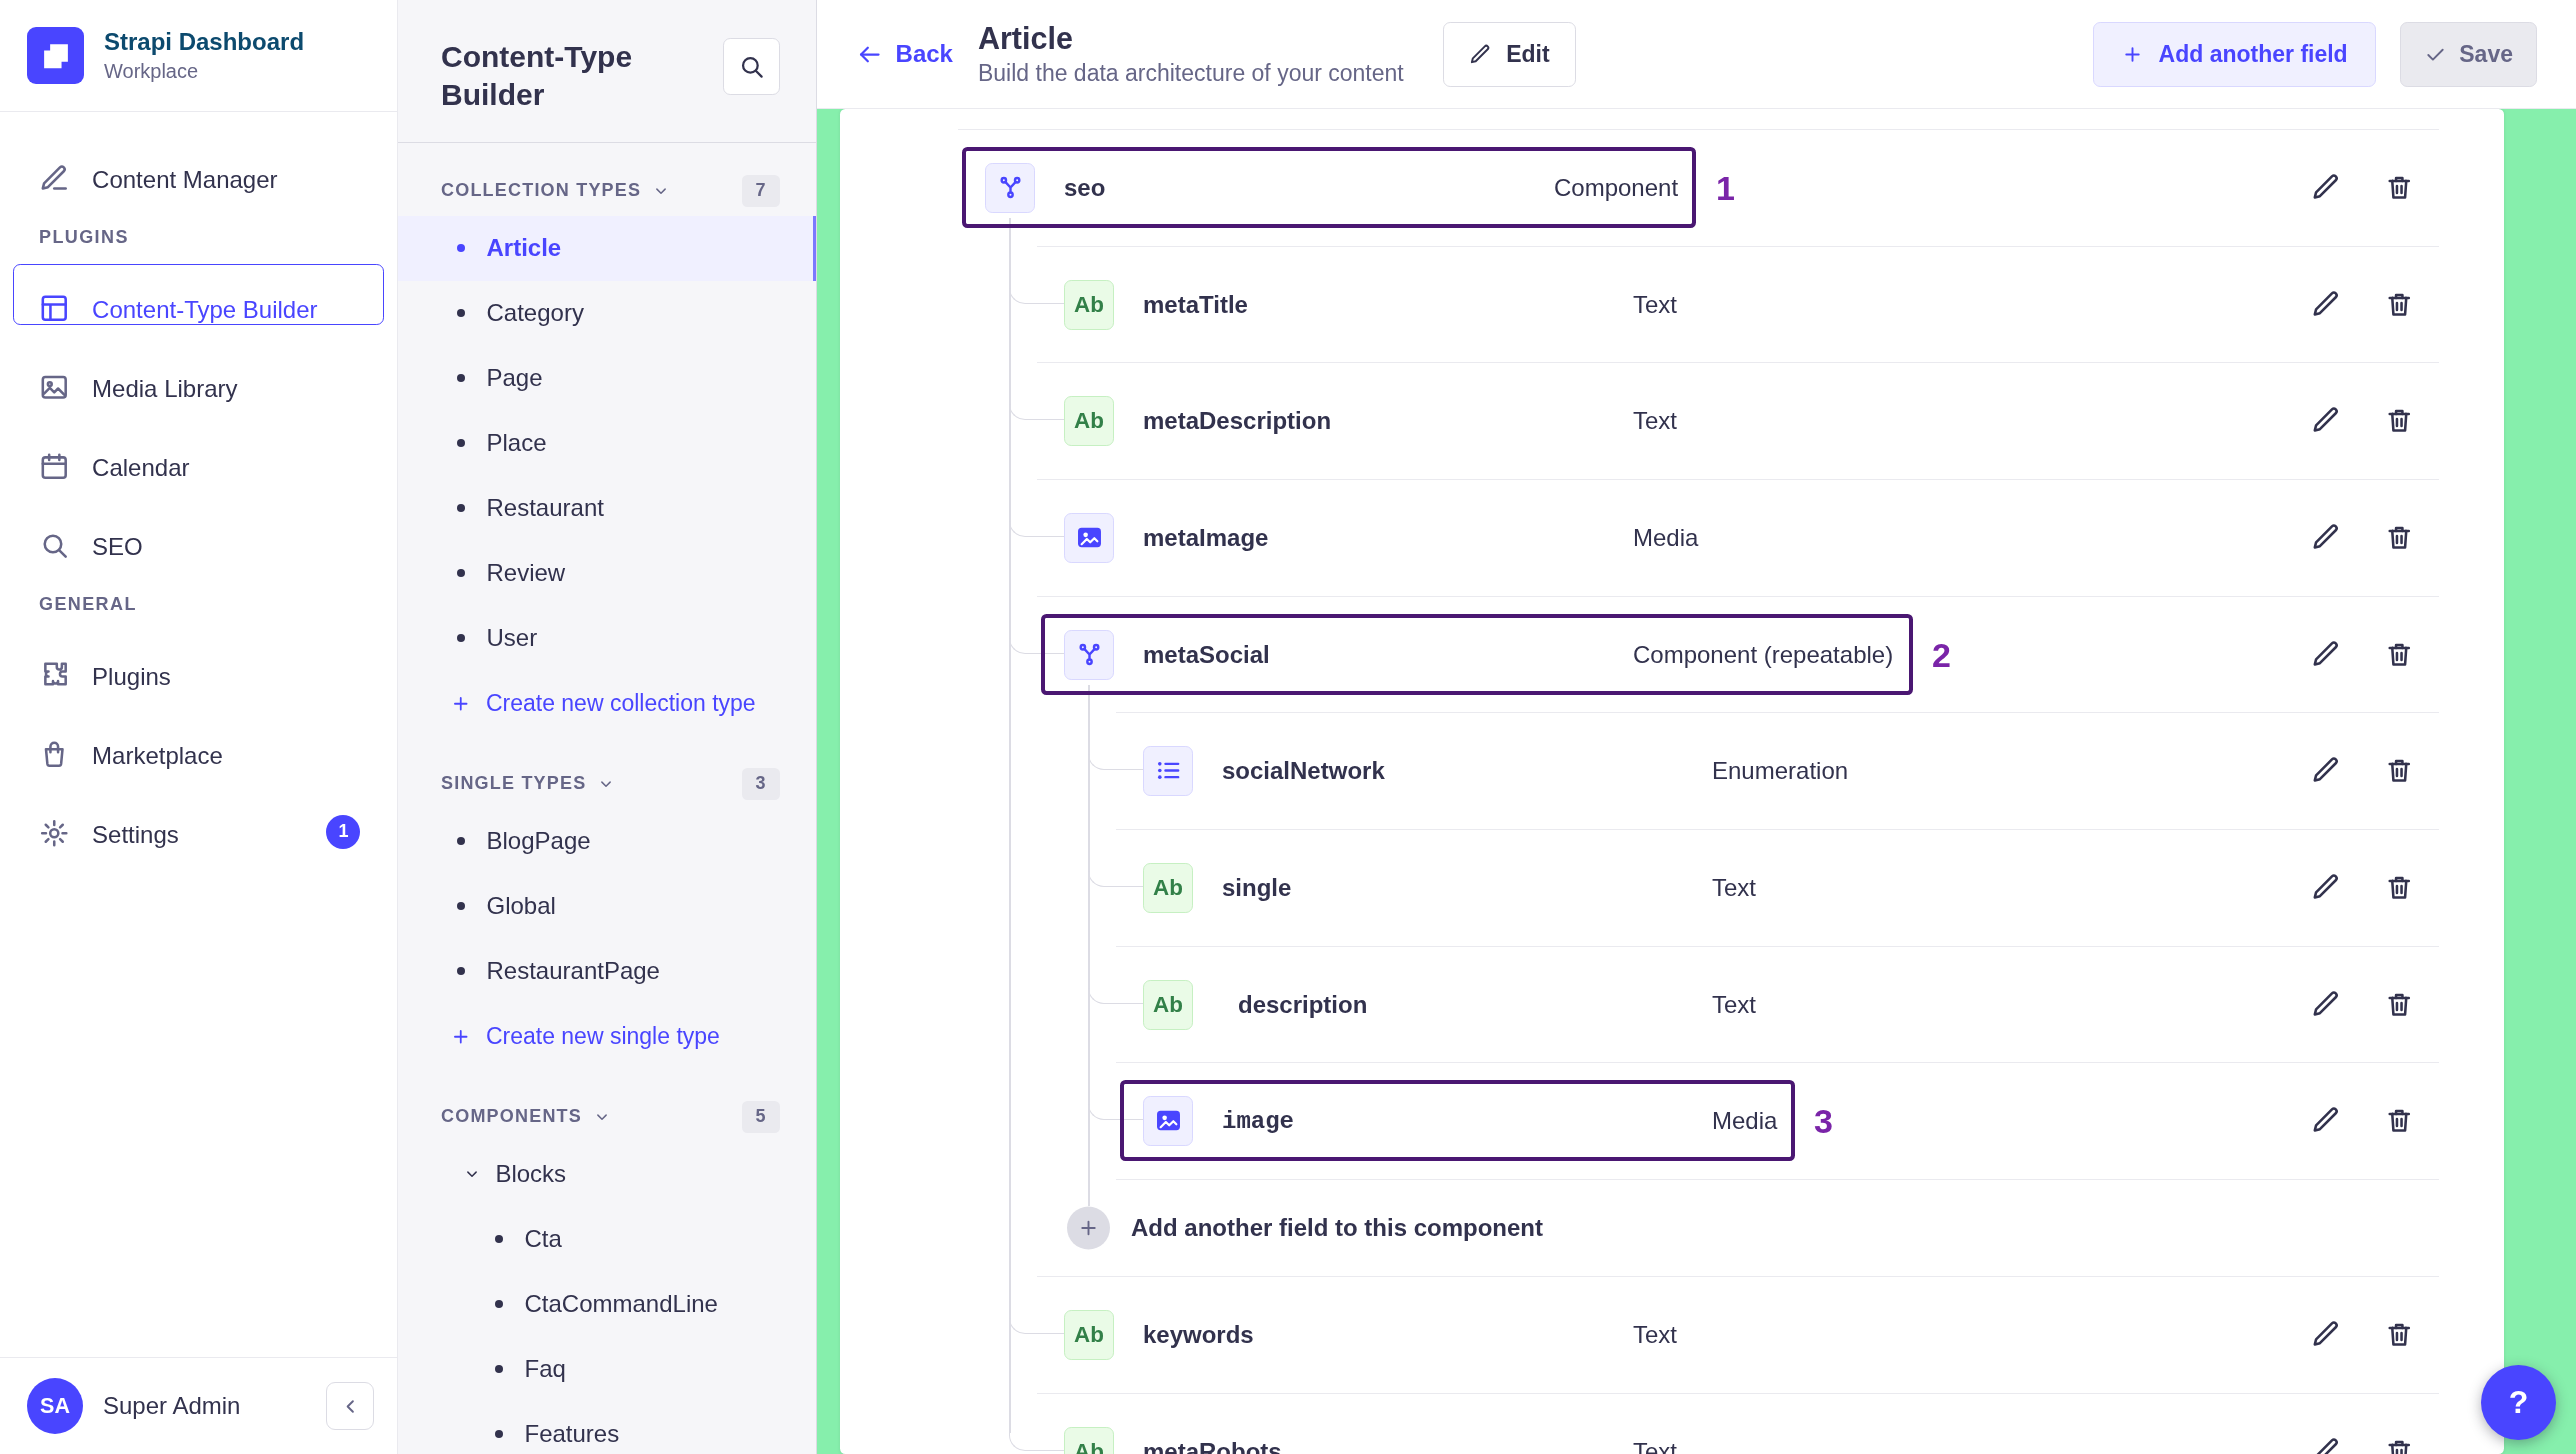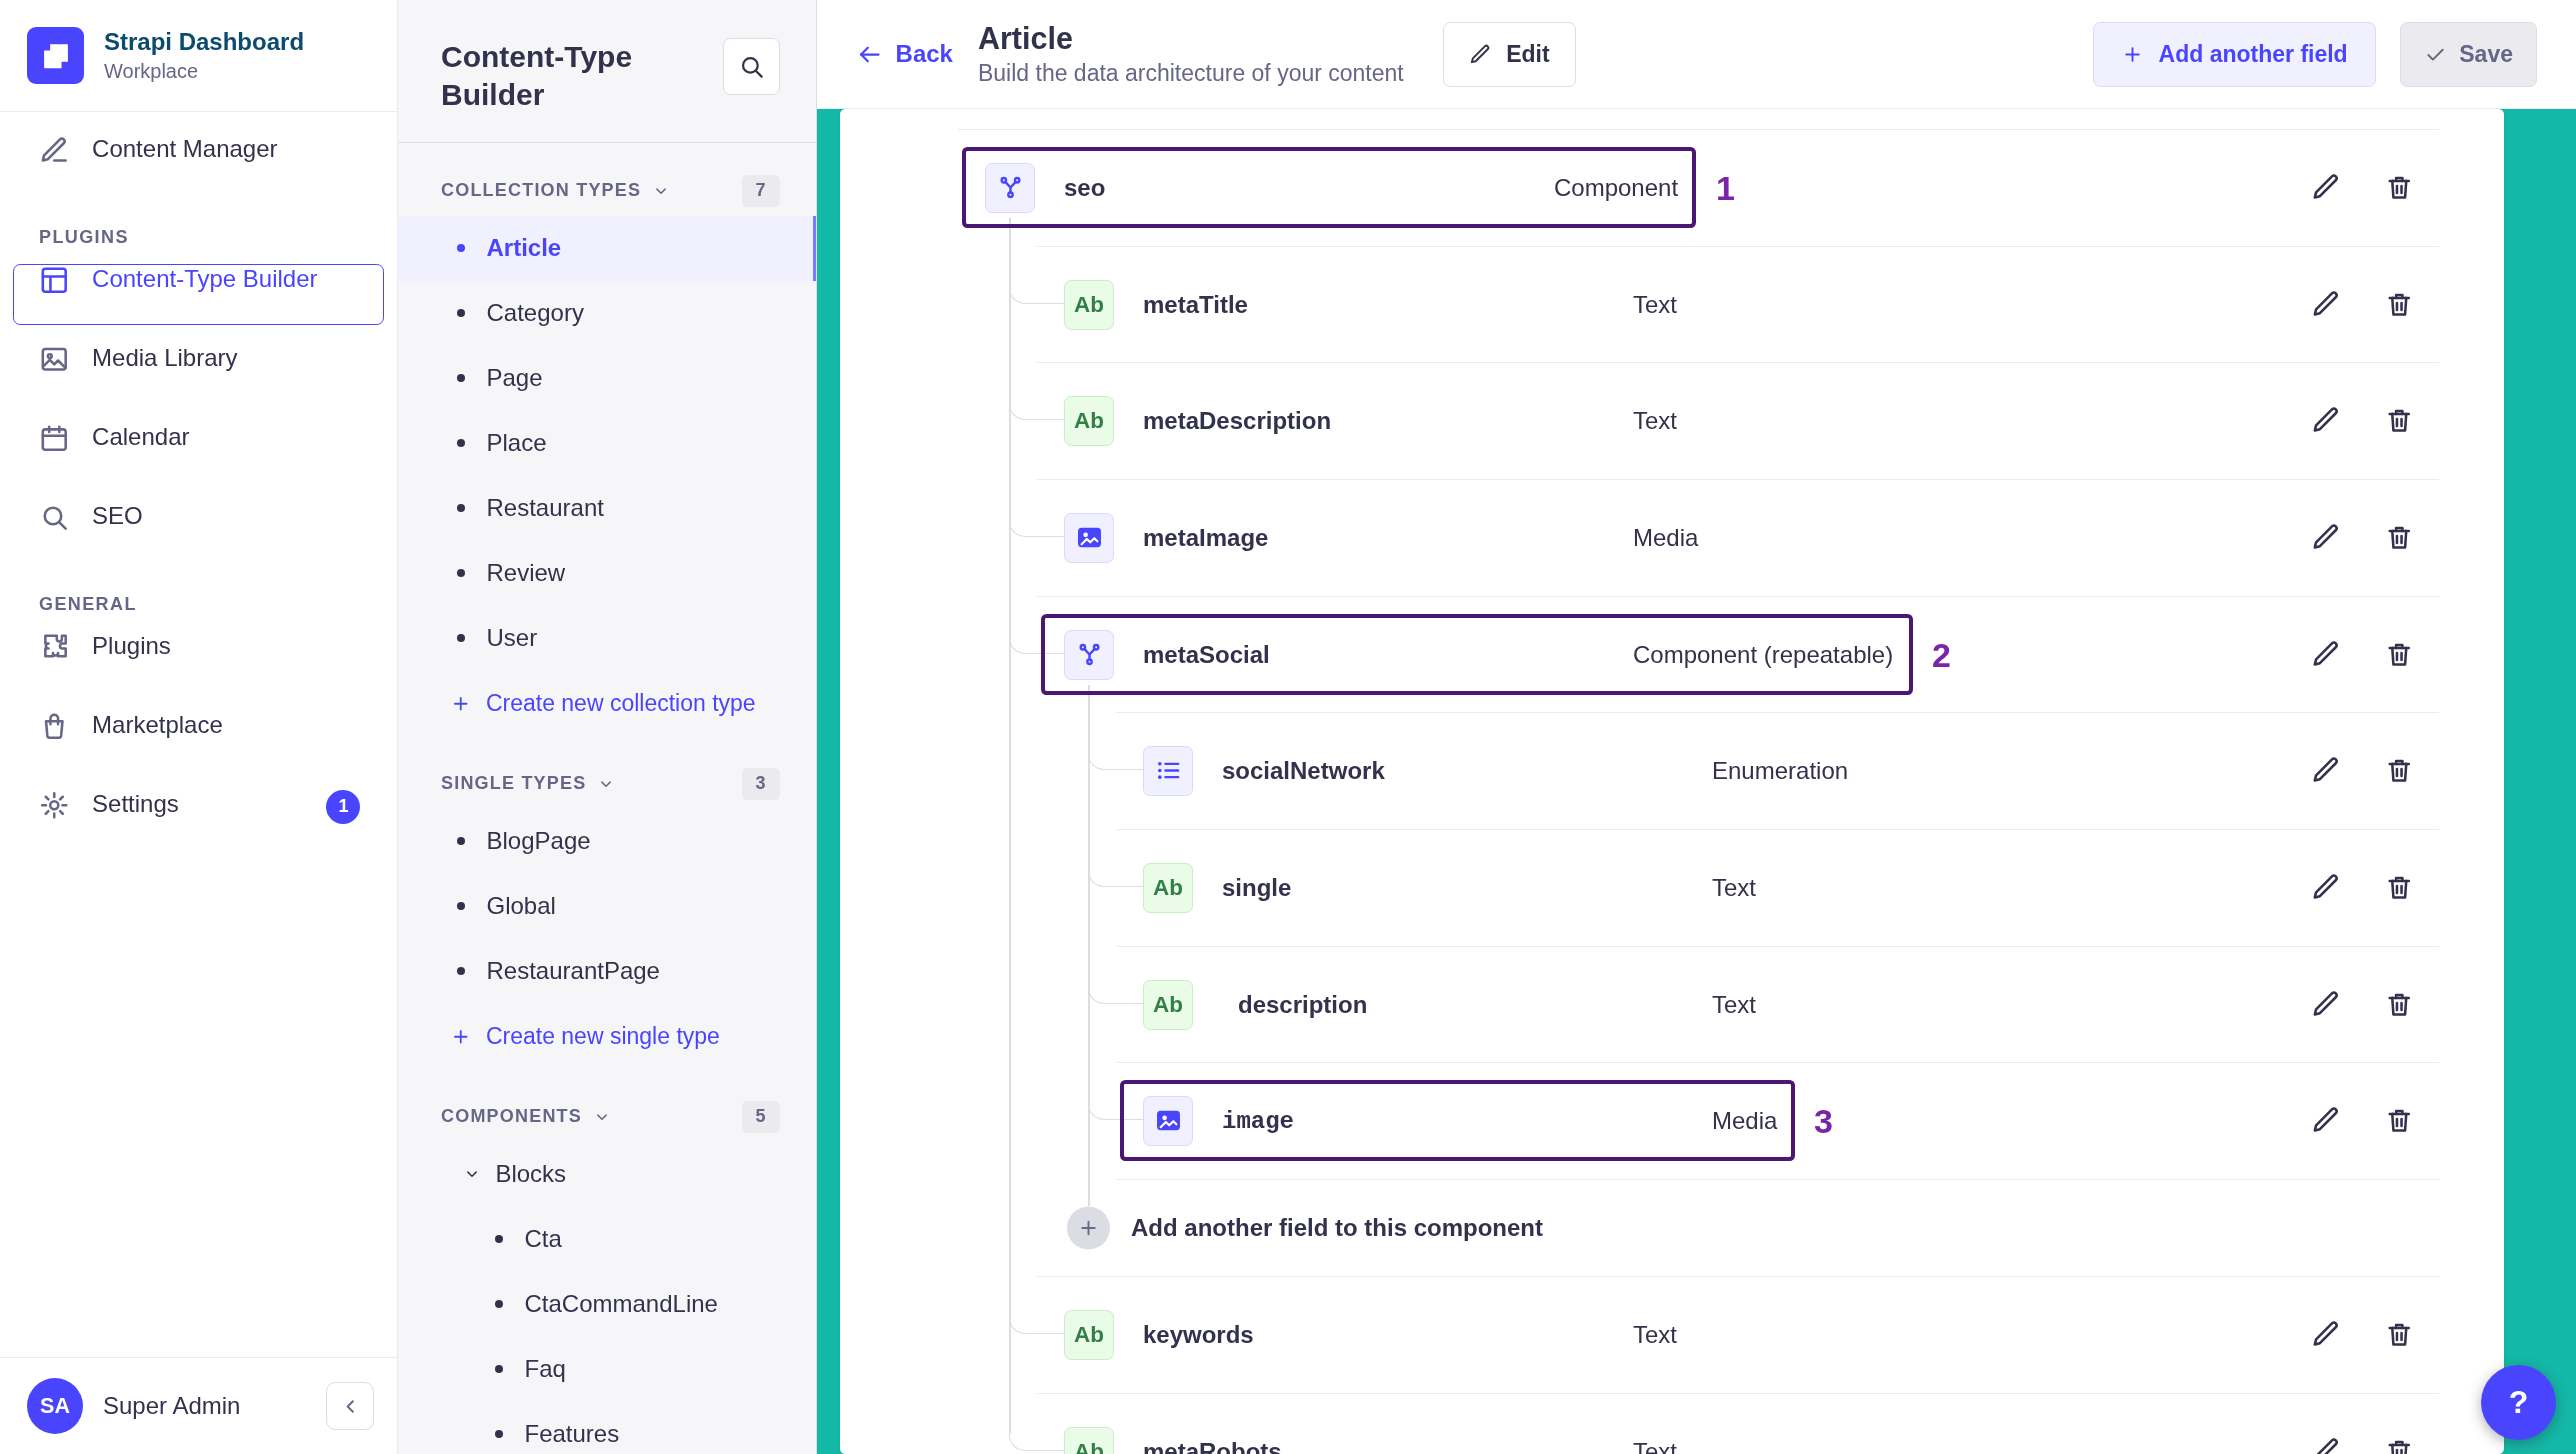--- a/index.html
+++ b/index.html
@@ -20,21 +20,21 @@
     width: 398px; background: #fff; border-right: 0.9px solid #eaeaef;
     display: flex; flex-direction: column; flex: 0 0 398px;
   }
   .brand { display: flex; gap: 20px; align-items: center; padding: 27px 27px; border-bottom: 0.9px solid #eaeaef; }
   .logo { width: 57px; height: 57px; border-radius: 9px; background: var(--primary); display: flex; align-items: center; justify-content: center; flex: 0 0 57px; }
   .logo svg { width: 38px; height: 38px; }
   .brand-title { font-size: 24px; font-weight: 700; color: #0c4a6e; }
   .brand-sub { font-size: 20px; color: #666687; margin-top: 4.5px; }
   .left-nav { flex: 1; padding-top: 21.5px; overflow: hidden; }
   .nav-item {
-    height: 61px; margin: 0 12.6px 18px 12.6px; display: flex; align-items: flex-start; gap: 23px;
+    height: 61px; margin: 0 12.6px 18px 12.6px; display: flex; align-items: flex-end; gap: 23px;
     padding: 0 25px; border: 1.8px solid transparent; border-radius: 7.2px;
     font-size: 24px; font-weight: 500; color: #32324d; position: relative;
   }
   .nav-item .icon { width: 30.5px; height: 30.5px; flex: 0 0 30.5px; color: #666687; }
   .nav-item.active { border-color: var(--primary); color: var(--primary); background: #fff; }
   .nav-item.active .icon { color: var(--primary); }
   .section-label { margin: 32px 0 16px 39px; font-size: 18px; font-weight: 600; letter-spacing: 1.4px; color: #666687; }
   .nav-badge {
     position: absolute; right: 23px; width: 34px; height: 34px; border-radius: 50%;
     background: var(--primary); color: #fff; font-size: 18px; font-weight: 600;
@@ -64,21 +64,21 @@
   .nav2-item { height: 65px; display: flex; align-items: center; gap: 21.5px; padding-left: 59px; font-size: 24px; color: #32324d; }
   .bullet { width: 8px; height: 8px; border-radius: 50%; background: currentColor; flex: 0 0 8px; }
   .nav2-item.active { background: var(--primary-light); color: var(--primary); font-weight: 600; border-right: 3.6px solid #7b79ff; }
   .create-link { height: 65px; display: flex; align-items: center; gap: 14.4px; padding-left: 52px; color: var(--primary); font-size: 23px; font-weight: 500; }
   .link-plus { width: 21.5px; height: 21.5px; color: var(--primary); }
   .category-row { height: 65px; display: flex; align-items: center; gap: 14.4px; padding-left: 65px; font-size: 24px; font-weight: 500; color: #32324d; }
   .cat-caret { width: 18px; height: 18px; color: #32324d; }
   .nav2-item.sub-item { padding-left: 97px; }
 
   
-  .main { flex: 1; position: relative; background: #14b8a6; }
+  .main { flex: 1; position: relative; background: #86efac; }
   .main-header {
     height: 109px; background: #fff; border-bottom: 0.9px solid #eaeaef;
     display: flex; align-items: center; padding: 0 39px; position: relative; z-index: 2;
   }
   .back-link { display: flex; align-items: center; gap: 12.6px; color: var(--primary); font-size: 24px; font-weight: 600; text-decoration: none; }
   .back-link .icon { width: 27px; height: 27px; }
   .title-block { margin-left: 25px; }
   .page-title { font-size: 30.5px; font-weight: 700; color: #32324d; }
   .page-subtitle { font-size: 23px; color: #666687; margin-top: 3.6px; }
   .edit-btn {

